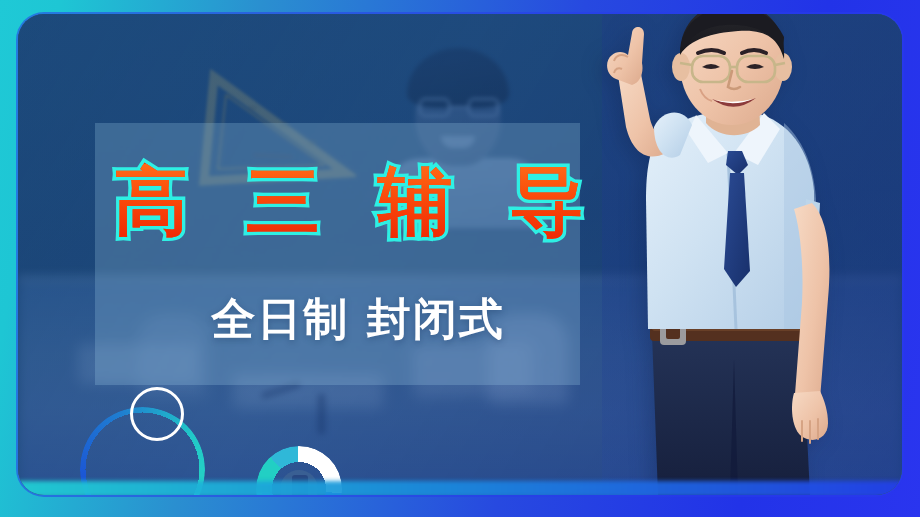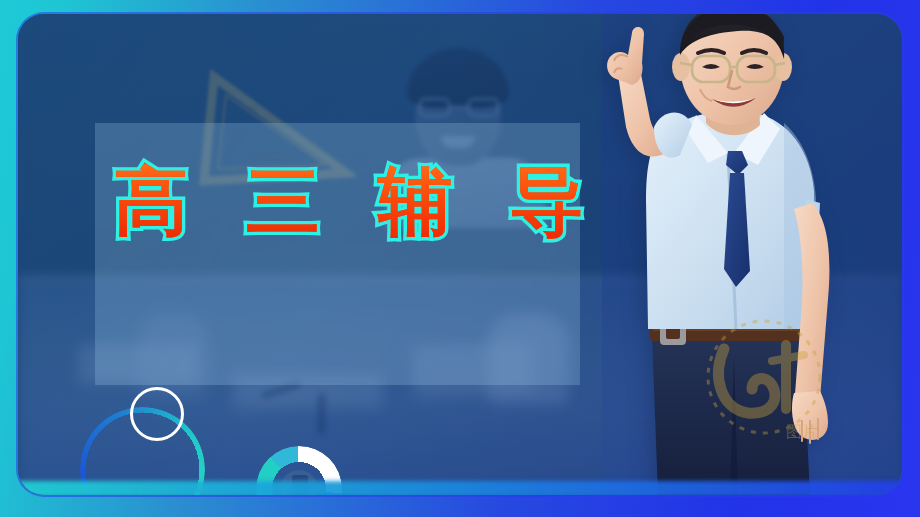--- a/index.html
+++ b/index.html
@@ -258,20 +258,21 @@
       <span class="ch">辅</span>
       <span class="ch">导</span>
     </div>
     <div id="headline-face">
       <span class="ch">高</span>
       <span class="ch">三</span>
       <span class="ch">辅</span>
       <span class="ch">导</span>
     </div>
 
+    <div id="subtitle">全日制 封闭式</div>
 
     <div id="teacher">
       <svg viewBox="0 0 292 492" xmlns="http://www.w3.org/2000/svg">
         <defs>
           <linearGradient id="skin" x1="0" y1="0" x2="1" y2="1">
             <stop offset="0%" stop-color="#f6d9c4"></stop>
             <stop offset="55%" stop-color="#eec3a8"></stop>
             <stop offset="100%" stop-color="#dca98c"></stop>
           </linearGradient>
           <linearGradient id="shirt" x1="0" y1="0" x2="1" y2="1">
@@ -361,26 +362,16 @@
         <path d="M34 66 C 30 64, 27 66, 26 70" stroke="#d6a384" stroke-width="2" fill="none"></path>
 
         <path d="M224 200 C 240 216, 244 252, 240 296 L 232 396
                  C 230 420, 212 424, 206 404 L 214 300 C 216 260, 212 226, 206 206 Z" fill="url(#skin)"></path>
         <path d="M206 390 C 202 404, 204 424, 212 432 C 224 442, 240 436, 240 420
                  C 240 408, 236 396, 232 388 Z" fill="url(#skin)"></path>
         <path d="M214 418 L214 438 M222 418 L222 440 M230 416 L230 436" stroke="#d6a384" stroke-width="2" fill="none" stroke-linecap="round"></path>
       </svg>
     </div>
 
-    <div id="watermark">
-      <svg viewBox="0 0 190 150">
-        <circle cx="96" cy="72" r="56" fill="none" stroke="#c8a03c" stroke-width="3" stroke-dasharray="5 7"></circle>
-        <path d="M56 44 C 44 70, 52 104, 80 108 C 104 110, 112 94, 104 80
-                 C 98 70, 84 72, 84 84" fill="none" stroke="#c8a03c" stroke-width="11" stroke-linecap="round"></path>
-        <path d="M118 40 L118 104" stroke="#c8a03c" stroke-width="10" stroke-linecap="round"></path>
-        <path d="M104 56 L136 50" stroke="#c8a03c" stroke-width="8" stroke-linecap="round"></path>
-        <text x="118" y="132" fill="#c8a03c" font-size="16" font-family="DejaVu Sans, sans-serif">图片</text>
-      </svg>
-    </div>
 
     <div class="base-glow"></div>
   </div>
 </div>
 
 </body></html>

